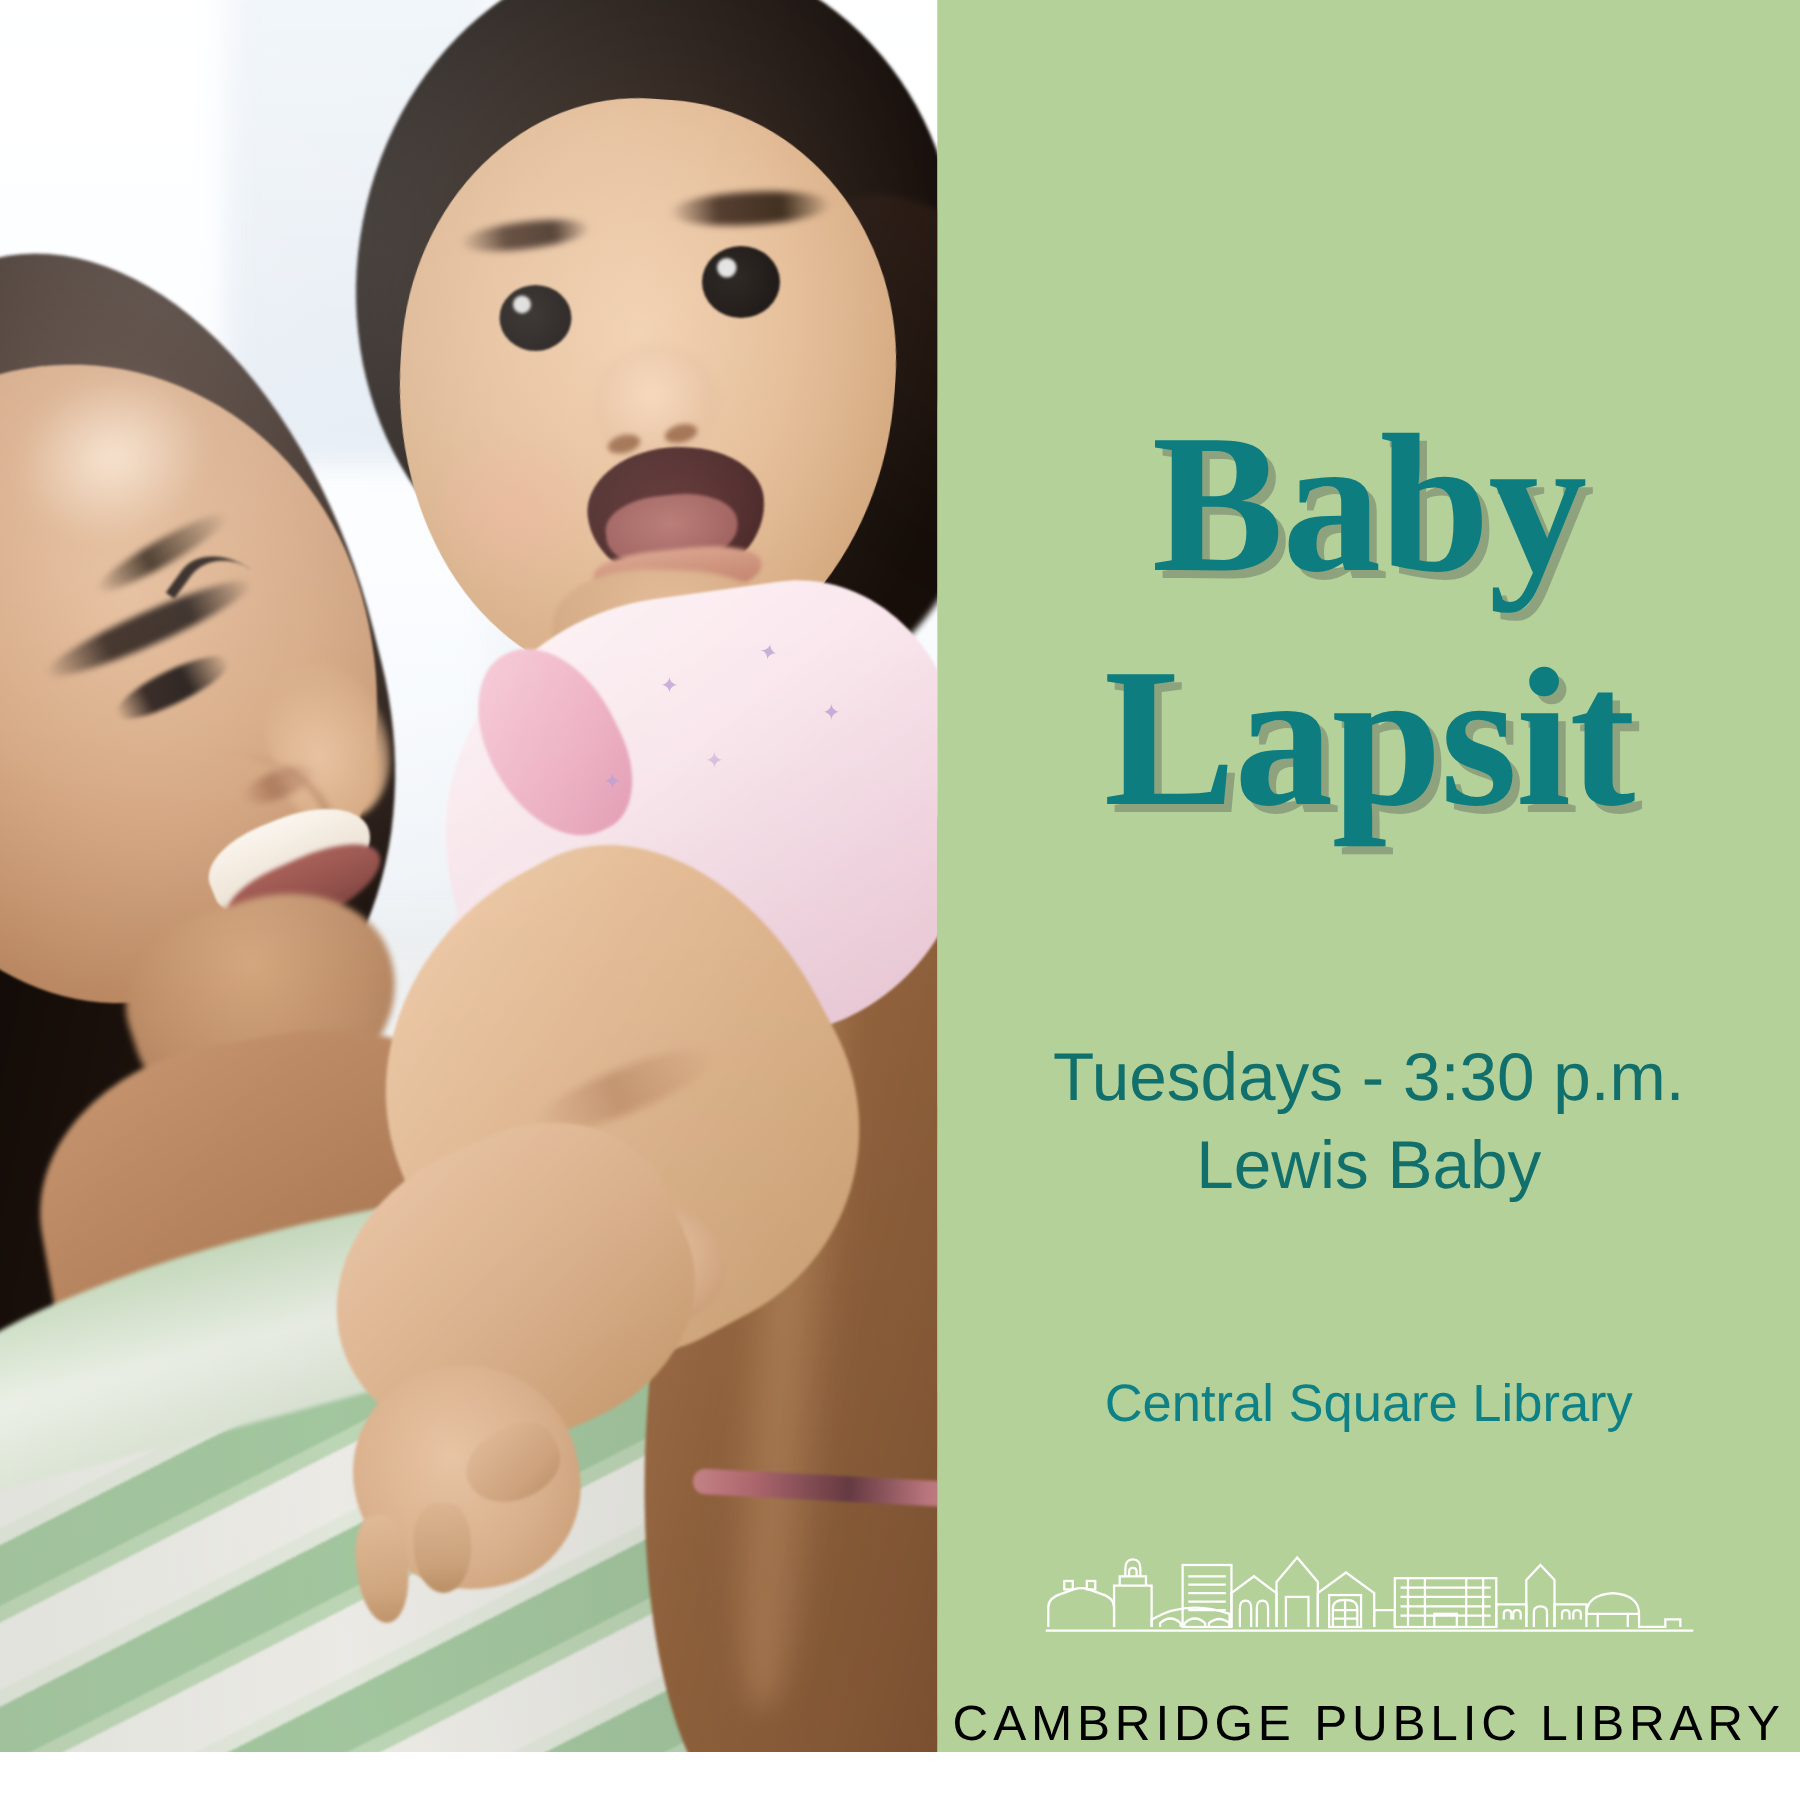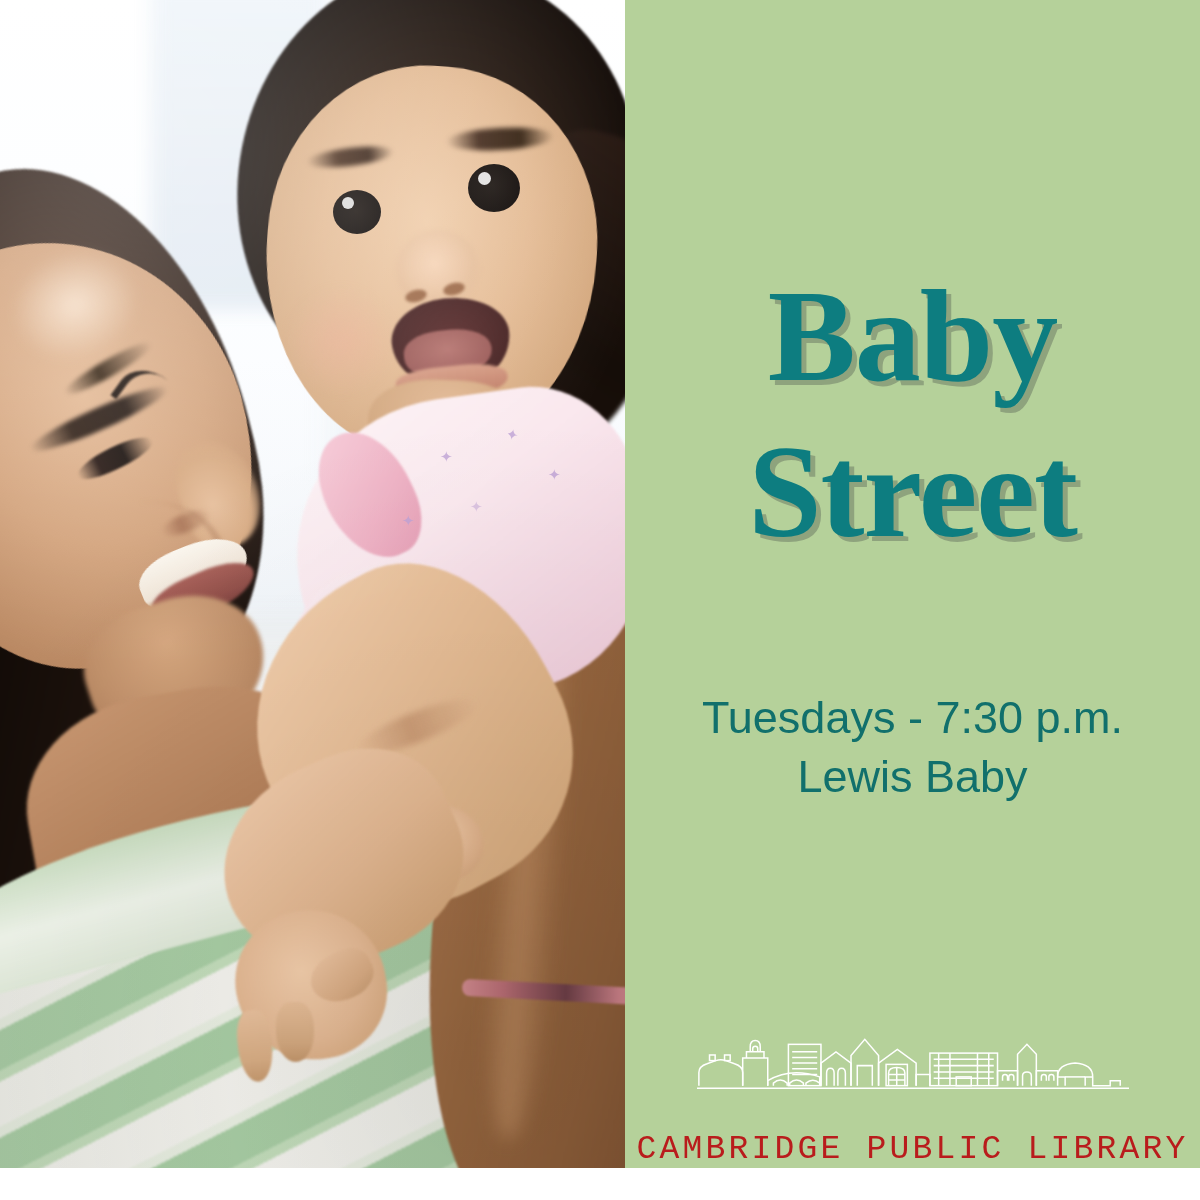--- a/index.html
+++ b/index.html
@@ -594,24 +594,24 @@
     position: absolute;
     left: 0; right: 0;
     bottom: 32px;
     text-align: center;
   }
   .logo-skyline {
     display: block;
     margin: 0 auto 0;
   }
   .logo-wordmark {
-    font-family: Liberation Mono, monospace;
+    font-family: Liberation Sans, sans-serif;
     font-size: 33px;
     letter-spacing: 3.2px;
-    color: #b91c1c;
+    color: #000000;
     margin-top: 23px;
     white-space: nowrap;
   }
 </style>
 </head>
 <body>
 
 <div class="poster">
 
   <div class="photo-panel">
@@ -678,29 +678,30 @@
     <div class="b-finger-1"></div>
     <div class="b-finger-2"></div>
 
     <div class="grain"></div>
   </div>
 
   <div class="green-panel">
 
     <div class="title-block">
       <div class="title-line">Baby</div>
-      <div class="title-line">Street</div>
+      <div class="title-line">Lapsit</div>
     </div>
 
     <div class="when-block">
-      <div class="when-line">Tuesdays - 7:30 p.m.</div>
+      <div class="when-line">Tuesdays - 3:30 p.m.</div>
       <div class="when-line">Lewis Baby</div>
     </div>
 
     <div class="where-block">
+      <div class="where-line">Central Square Library</div>
     </div>
 
     <div class="logo-block">
       <svg class="logo-skyline" width="432" height="86" viewBox="0 0 690 86" fill="none" stroke="#ffffff" stroke-width="2.4" stroke-linejoin="miter" stroke-linecap="butt">
 
         <path d="M3 76 V55 Q3 45 16 41 L30 36 Q38 33 46 36 L60 41 Q73 45 73 55 V76"></path>
         <rect x="20" y="27" width="9" height="9"></rect>
         <rect x="44" y="27" width="9" height="9"></rect>
 
         <path d="M73 76 V32 H113 V76"></path>

